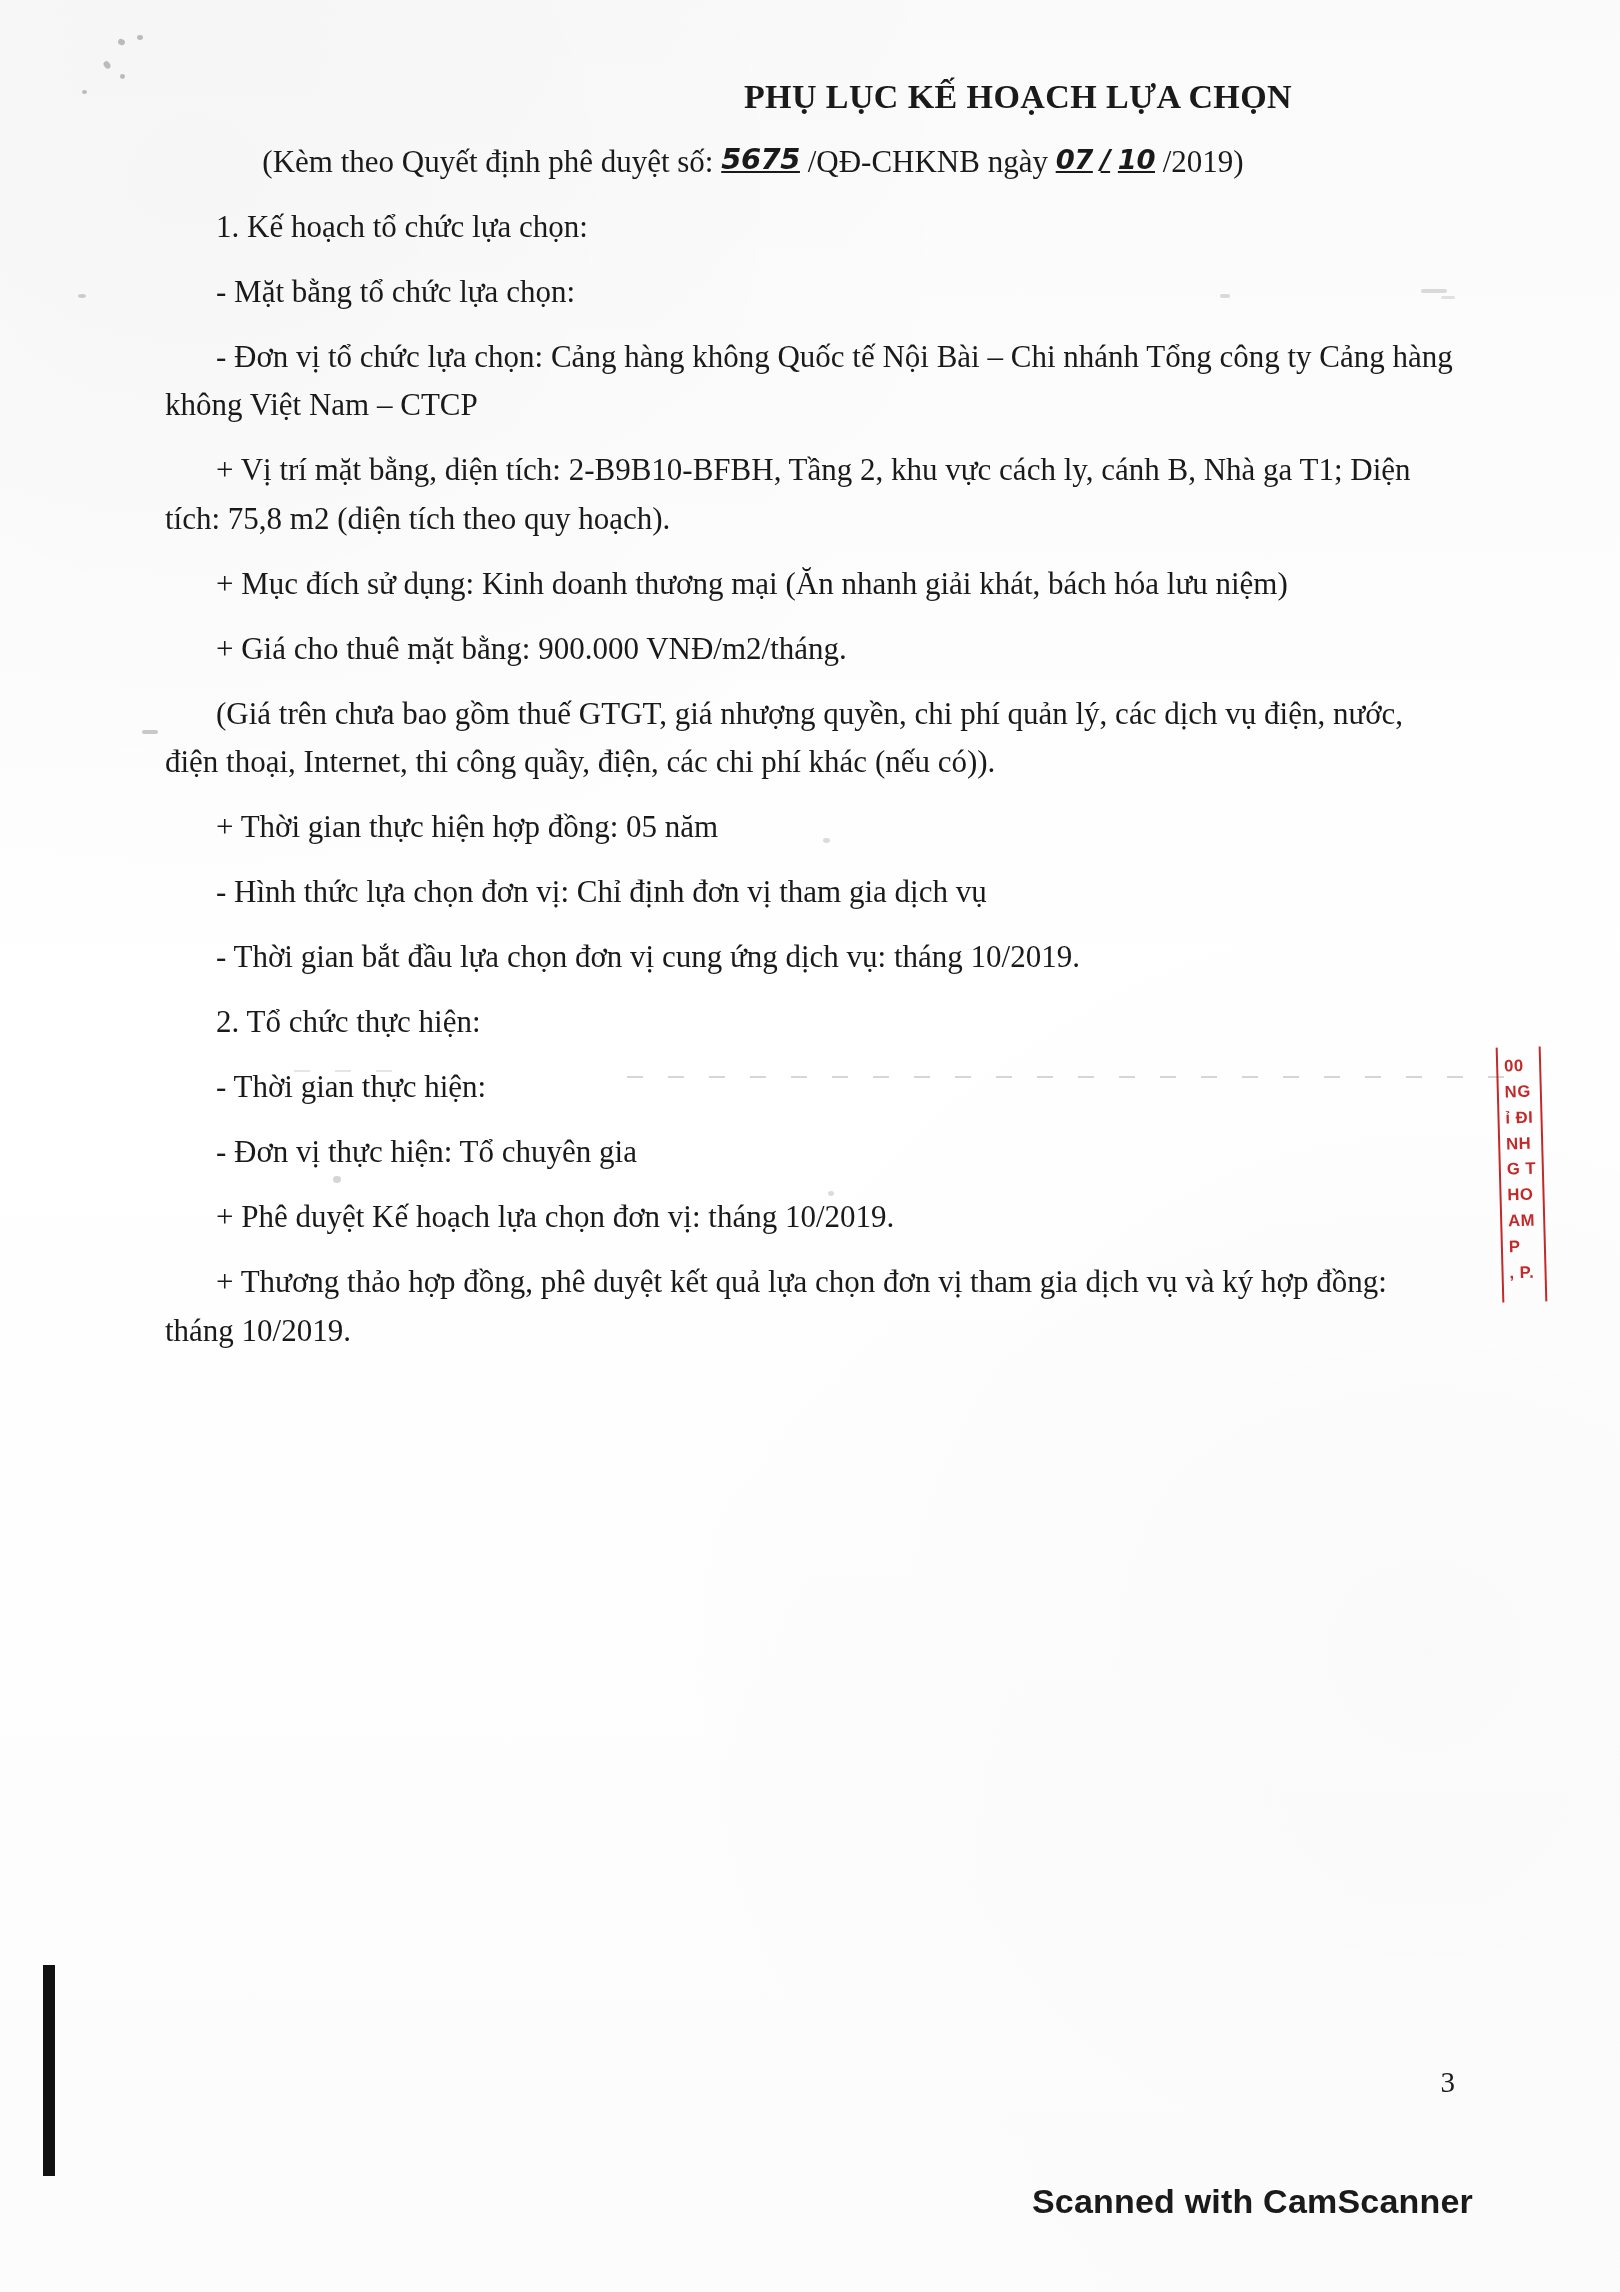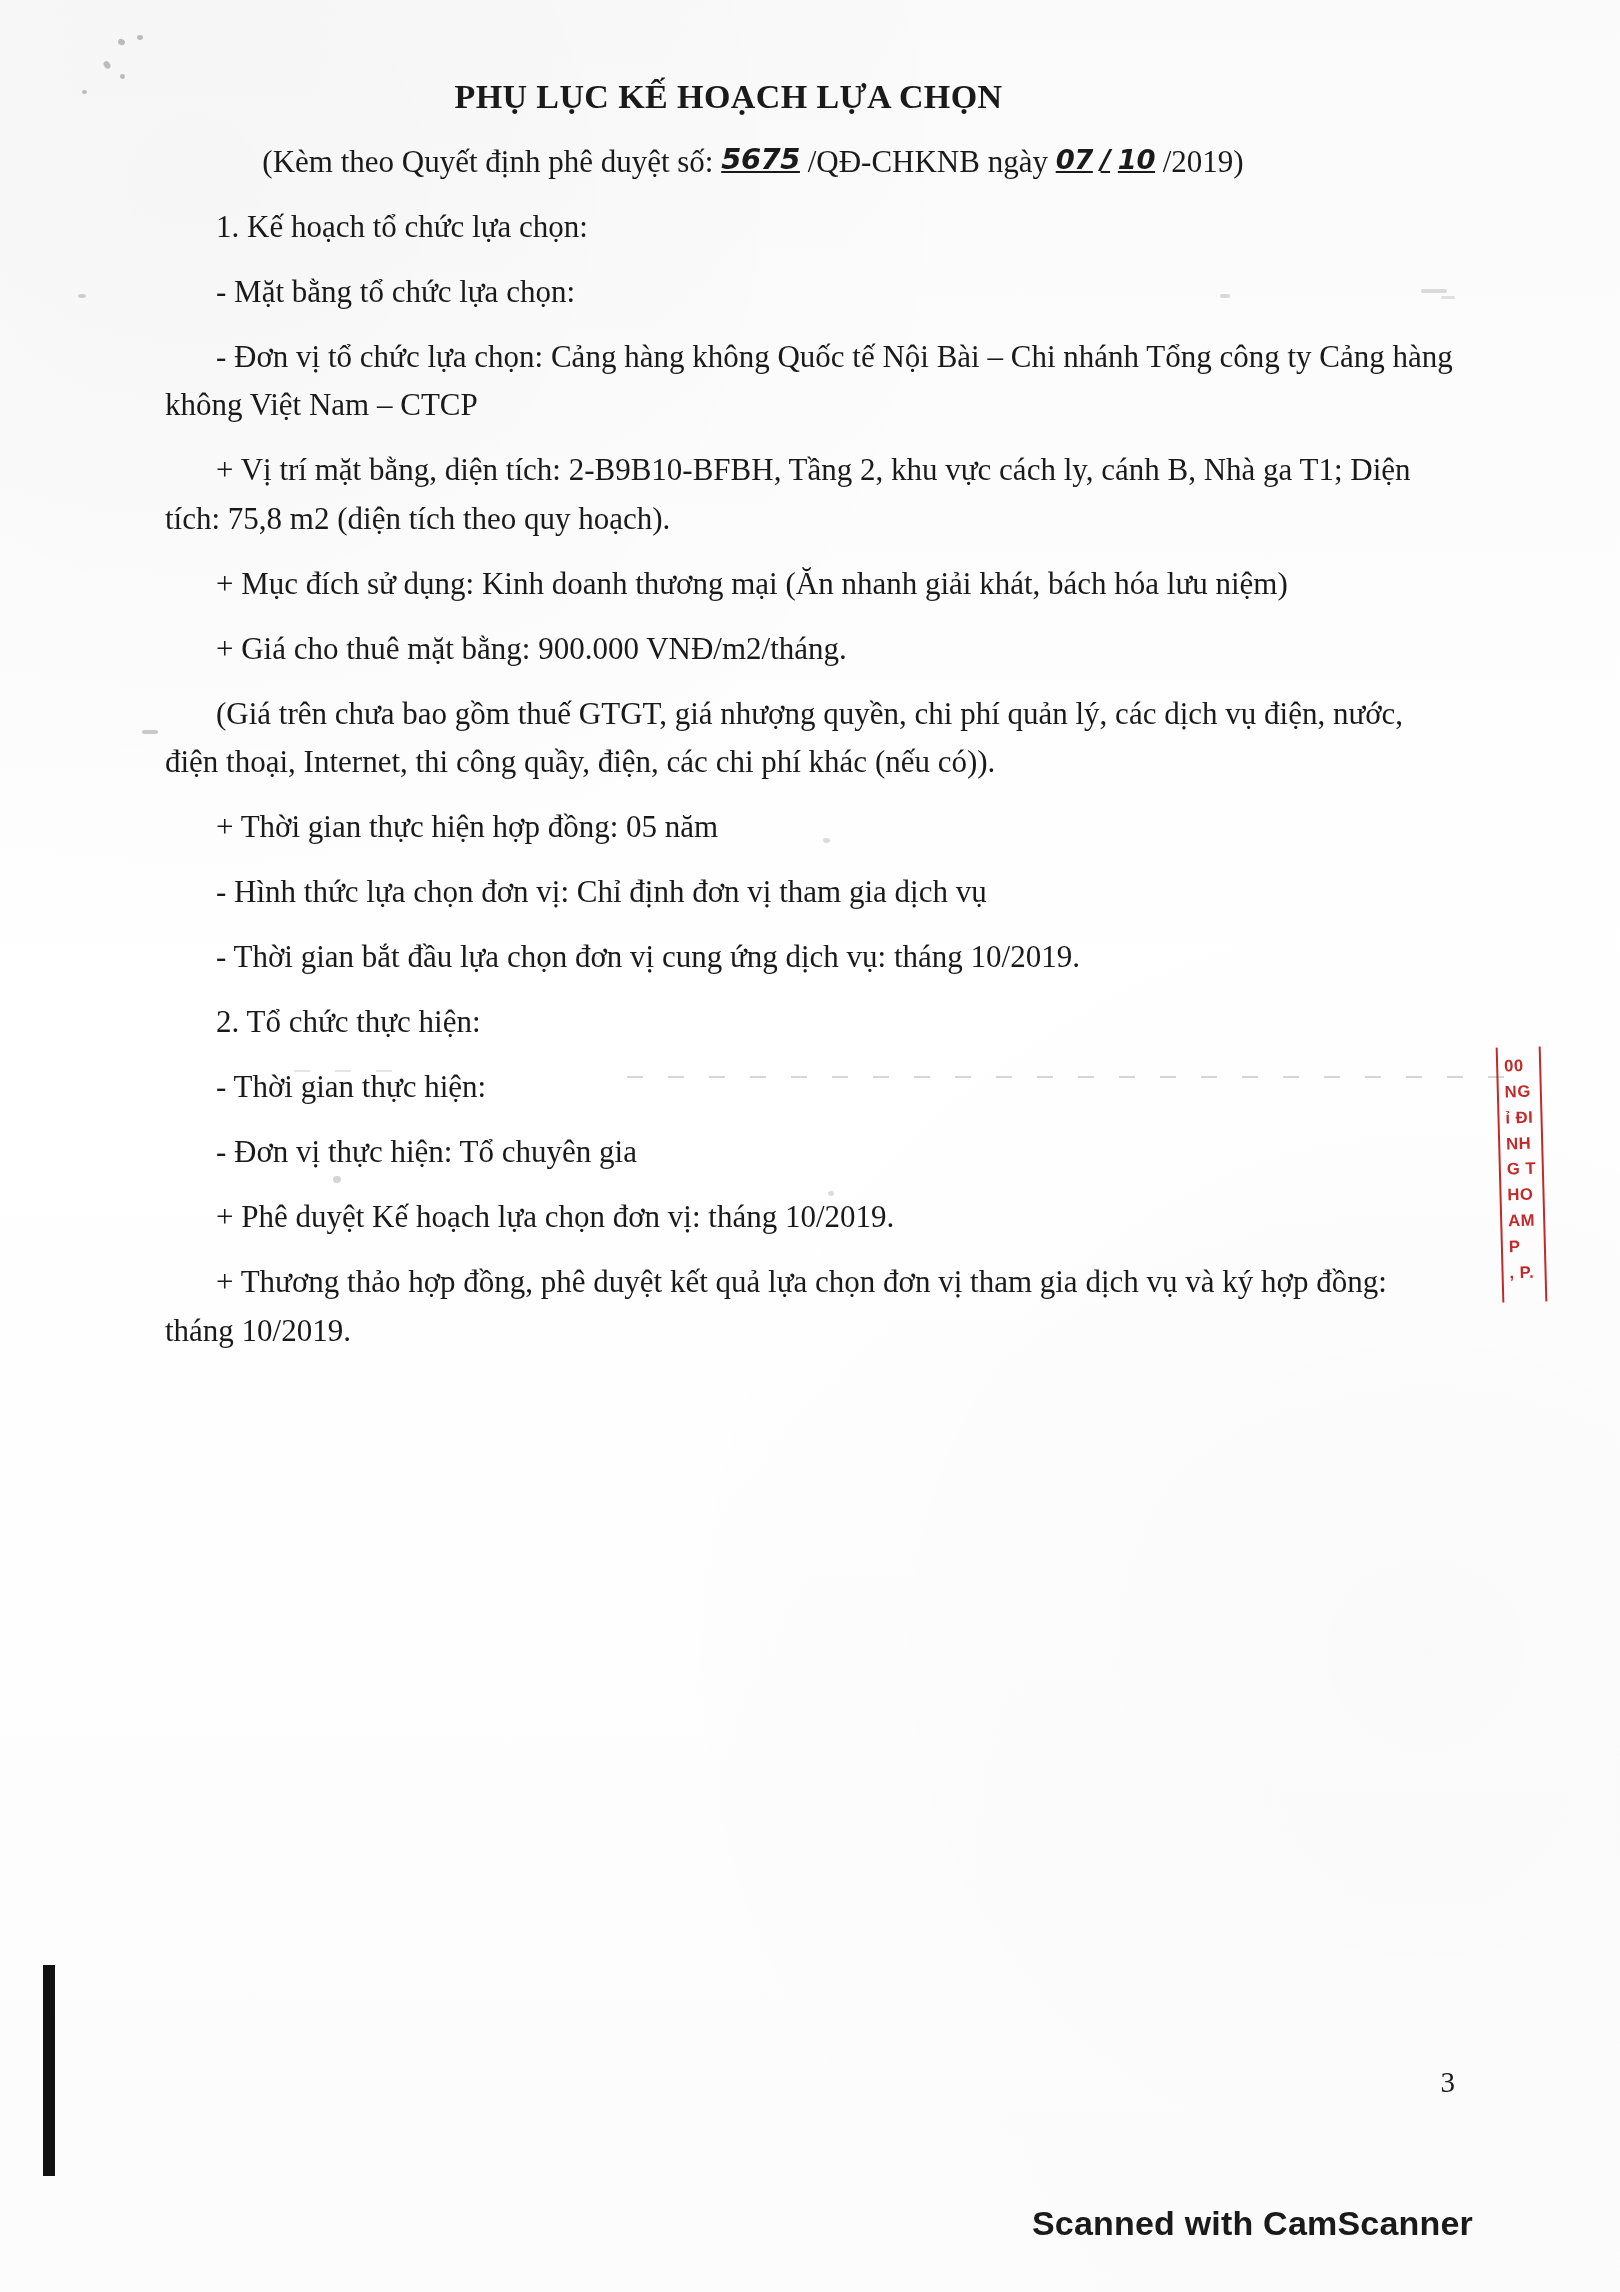--- a/index.html
+++ b/index.html
@@ -29,21 +29,21 @@
       linear-gradient(180deg, rgba(250,250,250,1) 0%, rgba(255,255,255,1) 45%, rgba(252,252,252,1) 100%);
     pointer-events: none;
   }
   .content {
     position: absolute;
     left: 165px;
     top: 78px;
     width: 1294px;
   }
   .doc-title {
-    text-align: center;
+    text-align: right;
     font-size: 34px;
     font-weight: bold;
     letter-spacing: 0.4px;
     margin: 0 0 21.6px 0;
     padding-right: 167px;
   }
   p.line {
     font-size: 31px;
     line-height: 1.56;
     margin: 0 0 16.7px 0;
@@ -127,21 +127,21 @@
   }
   .page-number {
     position: absolute;
     right: 165px;
     top: 2066px;
     font-size: 29px;
   }
   .camscanner {
     position: absolute;
     right: 147px;
-    bottom: 50px;
+    bottom: 72px;
     font-family: "Liberation Sans", sans-serif;
     font-size: 34px;
     font-weight: bold;
     color: #1a1a1a;
     letter-spacing: 0.2px;
   }
 </style>
 </head>
 <body>
 

